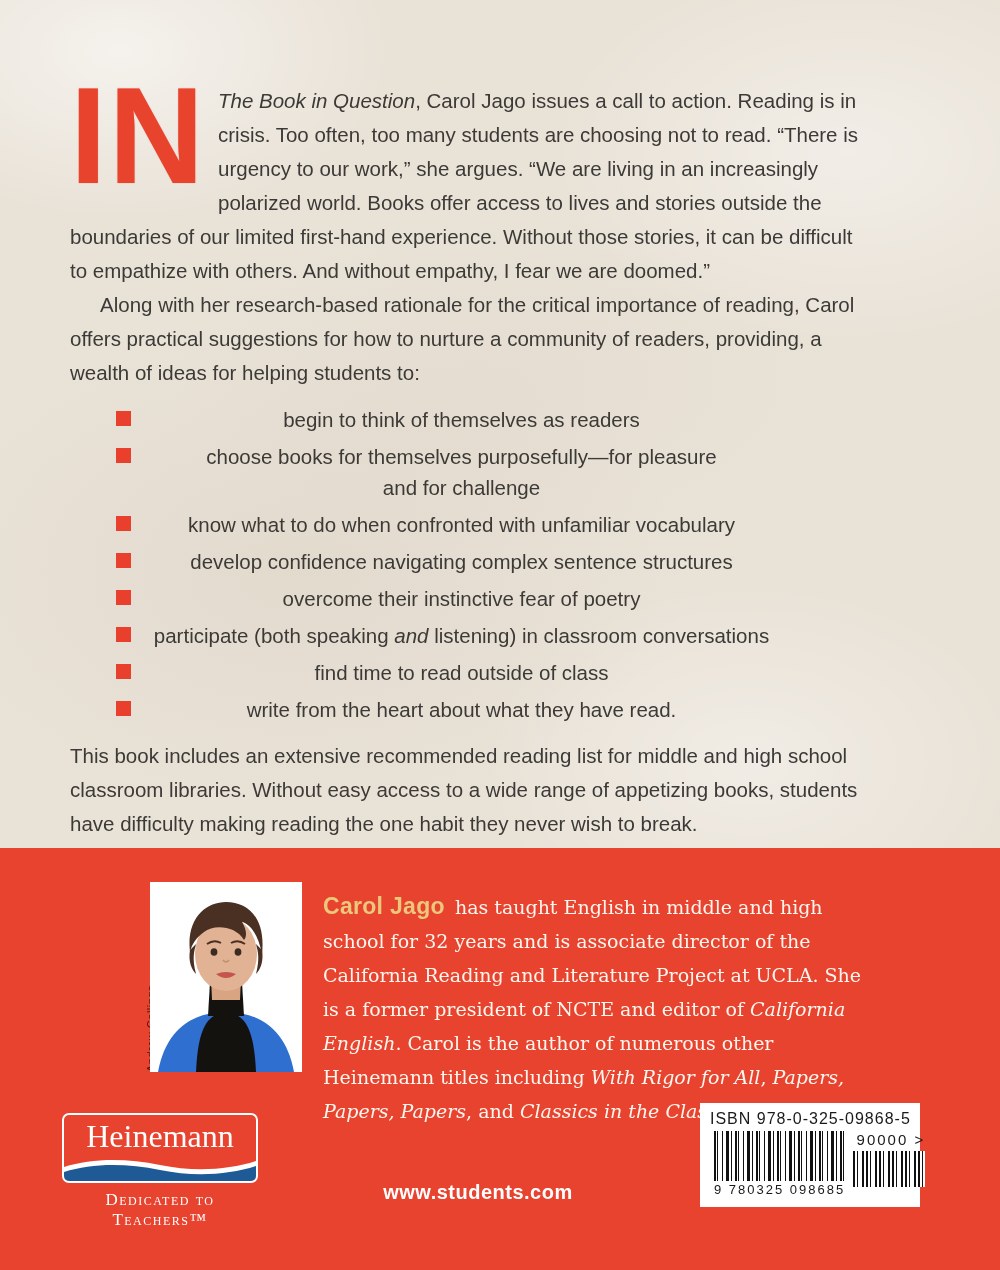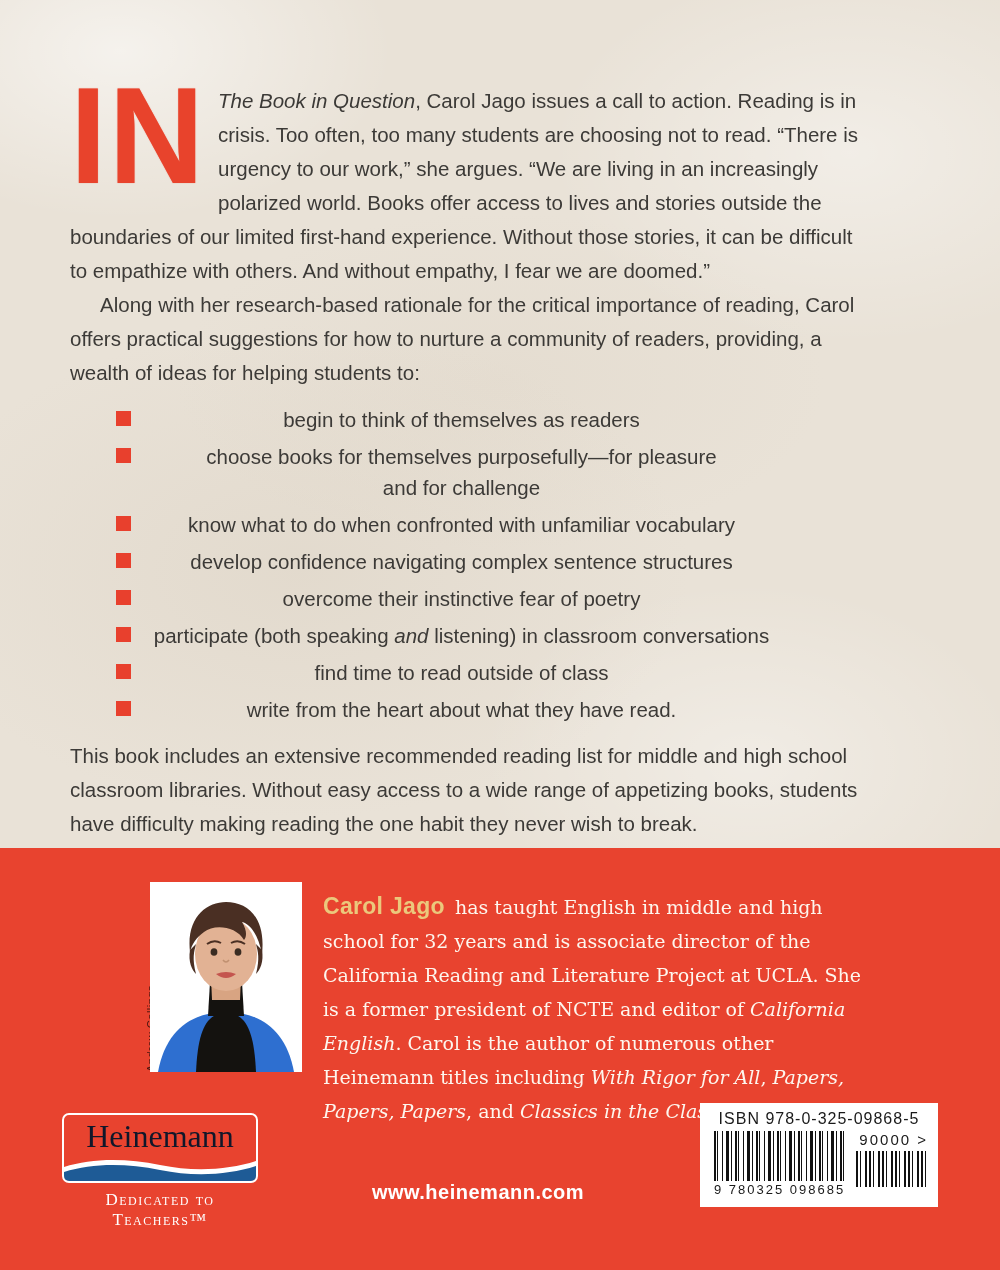--- a/index.html
+++ b/index.html
@@ -43,28 +43,28 @@
   }
   .bio { position:absolute; left:323px; top:22px; width:552px;
          font-family:"DejaVu Serif", serif; font-size:19px; line-height:34px; color:#fdf6ee; }
   .bio .name { font-family:"Liberation Sans", sans-serif; font-weight:bold;
                color:#ebc87c; font-size:23px; letter-spacing:.3px; padding-right:4px; }
   
   .logo { position:absolute; left:62px; top:265px; width:196px; }
   .logo-box { position:relative; width:192px; height:66px; border:2px solid #ffffff;
               border-radius:7px; background:#e8432f; overflow:hidden; }
   .logo-text { position:absolute; left:0; right:0; top:3px; text-align:center;
-               font-family:"Liberation Serif", serif; font-size:32px; color:#0f172a; }
+               font-family:"Liberation Serif", serif; font-size:32px; color:#ffffff; }
   .logo-wave { position:absolute; left:0; bottom:0; width:192px; height:26px; }
   .logo-tagline { margin-top:7px; text-align:center; font-family:"Liberation Serif", serif;
                   font-variant:small-caps; font-size:17px; letter-spacing:1.5px; color:#ffffff; }
   .website { position:absolute; left:323px; top:333px; width:310px; text-align:center;
              font-size:20px; font-weight:bold; color:#ffffff; letter-spacing:.5px; }
   
-  .isbn { position:absolute; left:700px; top:255px; width:238px; height:104px;
+  .isbn { position:absolute; left:700px; top:255px; width:220px; height:104px;
           background:#ffffff; box-sizing:border-box; padding:7px 10px 6px 10px; color:#1a1a1a; }
   .isbn-label { font-size:16px; letter-spacing:1px; text-align:center; white-space:nowrap; }
   .isbn-row { display:flex; margin-top:3px; }
   .bc-main { width:138px; margin-left:4px; }
   .bars-lg { height:50px;
     background:
       repeating-linear-gradient(90deg,#111 0 2px,#fff 2px 3px,#111 3px 4px,#fff 4px 8px,#111 8px 9px,#fff 9px 12px,#111 12px 15px,#fff 15px 17px,#111 17px 18px,#fff 18px 21px);
   }
   .bc-digits { font-size:13px; letter-spacing:2px; margin-top:1px; white-space:nowrap; }
   .bc-right { width:80px; margin-left:8px; display:flex; flex-direction:column; align-items:flex-end; }
@@ -131,21 +131,21 @@
       <div class="logo-box">
         <div class="logo-text">Heinemann</div>
         <svg class="logo-wave" width="192" height="26" viewBox="0 0 192 26">
           <path d="M0,12 C28,3 62,3 96,10 C130,17 164,15 192,6 L192,26 L0,26 Z" fill="#ffffff"></path>
           <path d="M0,17 C28,8 62,8 96,15 C130,22 164,20 192,11 L192,26 L0,26 Z" fill="#1e5b96"></path>
         </svg>
       </div>
       <div class="logo-tagline">Dedicated to Teachers™</div>
     </div>
 
-    <div class="website">www.heinemann.com</div>
+    <div class="website">www.students.com</div>
 
     <div class="isbn">
       <div class="isbn-label">ISBN 978-0-325-09868-5</div>
       <div class="isbn-row">
         <div class="bc-main">
           <div class="bars-lg"></div>
           <div class="bc-digits">9 780325 098685</div>
         </div>
         <div class="bc-right">
           <div class="price">90000 &gt;</div>

